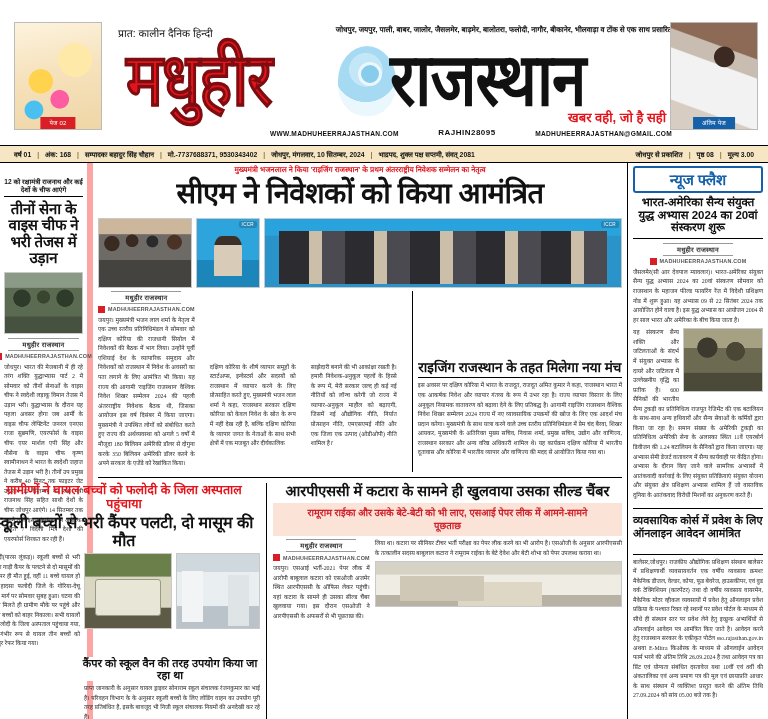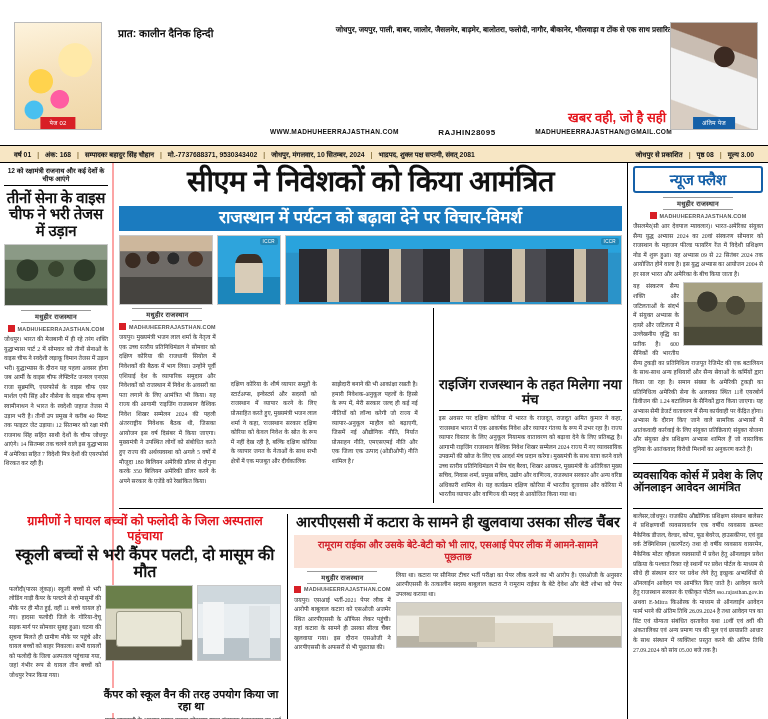--- a/index.html
+++ b/index.html
@@ -22,51 +22,51 @@
       radial-gradient(circle at 70% 35%,#ffe9a8 0 18%,transparent 19%),
       linear-gradient(170deg,#fdf3dd,#f6e2bd 45%,#efd6a6);}
   .mh-photo.right{right:10px;background:
       radial-gradient(circle at 62% 32%,#3c2a22 0 11%,transparent 12%),
       linear-gradient(200deg,#8d6a55 0 26%,#c9bdb2 27% 40%,#f2f2f2 41% 78%,#d8cdc2 79%);}
   .mh-tag{position:absolute;bottom:0;left:50%;transform:translateX(-50%);
       font-size:6px;padding:2px 9px;color:#fff;white-space:nowrap;letter-spacing:.2px;}
   .mh-tag.red{background:#d81f26;}
   .mh-tag.blue{background:#1560a8;}
 
-  .mh-kicker{position:absolute;left:118px;top:26px;font-size:10.5px;font-weight:bold;color:#111;white-space:nowrap;}
+  .mh-kicker{position:absolute;left:118px;top:26px;font-size:10.5px;font-weight:normal;color:#111;white-space:nowrap;}
   .mh-strip{position:absolute;left:305px;top:24px;right:96px;font-size:7.3px;font-weight:bold;color:#111;text-align:right;white-space:nowrap;}
 
   .mh-title{position:absolute;left:110px;top:34px;right:100px;height:78px;}
   .mh-word{position:absolute;top:0;font-size:62px;line-height:78px;font-weight:bold;
       letter-spacing:-1px;white-space:nowrap;transform:scaleY(1.18);transform-origin:top left;}
   .mh-word.w1{left:16px;color:#e4141c;-webkit-text-stroke:1px #7d0d11;}
   .mh-word.w2{left:280px;color:#111;}
   .mh-bar{position:absolute;left:10px;top:30px;width:560px;height:5px;background:#111;z-index:-1;}
   .mh-globe{position:absolute;left:228px;top:12px;width:58px;height:70px;
       background:radial-gradient(circle at 48% 34%,#bfe6f8 0 30%,#9fd7f2 31% 58%,rgba(190,232,250,.35) 59%);
       border-radius:50% 50% 45% 45%;opacity:.92;}
   .mh-globe:after{content:"";position:absolute;left:20px;top:16px;width:18px;height:18px;border-radius:50%;
       border:3px solid #eaf7fe;background:#7ec8ea;}
 
   .mh-slogan{position:absolute;right:102px;top:108px;font-size:13px;font-weight:bold;color:#e4141c;white-space:nowrap;}
-  .mh-contact{position:absolute;left:270px;top:128px;right:96px;display:flex;justify-content:space-between;align-items:flex-start;
+  .mh-contact{position:absolute;left:270px;top:128px;right:96px;display:flex;justify-content:space-between;align-items:flex-end;
       font-size:6.6px;font-weight:bold;letter-spacing:.3px;color:#111;}
   .mh-contact .reg{font-size:8px;letter-spacing:.5px;}
 
   
   .infobar{height:17px;background:#f7e6c4;border-bottom:1px solid #000;display:flex;align-items:center;
       font-size:6.8px;font-weight:bold;color:#111;padding:0 8px;box-sizing:border-box;}
   .infobar .seg{padding:0 6px;white-space:nowrap;}
   .infobar .div{color:#8a7440;}
   .infobar .spacer{flex:1;}
 
   
   .body-grid{position:relative;height:556px;display:flex;box-sizing:border-box;}
   .col{box-sizing:border-box;}
-  .col-left{width:114px;border-right:2px solid #fca5a5;padding:3px 4px 0;}
+  .col-left{width:93px;border-right:6px solid #fca5a5;padding:14px 4px 0;}
   .col-mid{flex:1;padding:3px 5px 0;border-right:1px solid #000;}
   .col-right{width:140px;padding:3px 5px 0;}
 
   
   .hl-red{color:#e4141c;font-weight:bold;text-align:center;line-height:1.18;}
   .hl-black{color:#111;font-weight:bold;text-align:center;line-height:1.1;}
   .hl-blueband{background:#1b7bbf;color:#fff;font-weight:bold;text-align:center;line-height:1.2;}
   .hl-sub-pink{background:#fbe3d8;color:#d0202a;font-weight:bold;text-align:center;line-height:1.3;}
 
   .credit{display:flex;flex-direction:column;align-items:center;margin:4px 0 3px;}
@@ -128,20 +128,26 @@
 
   <div class="masthead">
 
     <div class="mh-photo left">
       <span class="mh-tag red">पेज 02</span>
     </div>
 
     <div class="mh-kicker">प्रात: कालीन दैनिक हिन्दी</div>
     <div class="mh-strip">जोधपुर, जयपुर, पाली, बाबर, जालोर, जैसलमेर, बाड़मेर, बालोतरा, फलोदी, नागौर, बीकानेर, भीलवाड़ा व टोंक से एक साथ प्रसारित</div>
 
+    <div class="mh-title">
+      <div class="mh-bar"></div>
+      <div class="mh-word w1">मधुहीर</div>
+      <div class="mh-globe"></div>
+      <div class="mh-word w2">राजस्थान</div>
+    </div>
 
     <div class="mh-slogan">खबर वही, जो है सही</div>
 
     <div class="mh-contact">
       <span>WWW.MADHUHEERRAJASTHAN.COM</span>
       <span class="reg">RAJHIN28095</span>
       <span>MADHUHEERRAJASTHAN@GMAIL.COM</span>
     </div>
 
     <div class="mh-photo right">
@@ -184,22 +190,22 @@
         </span>
       </div>
 
       <div class="bodytext">
         <p>जोधपुर। भारत की मेजबानी में ही रहे तरंग शक्ति युद्धाभ्यास पार्ट 2 में सोमवार को तीनों सेनाओं के वाइस चीफ ने स्वदेशी लड़ाकू विमान तेजस में उड़ान भरी। युद्धाभ्यास के दौरान यह पहला अवसर होगा जब आर्मी के वाइस चीफ लेफ्टिनेंट जनरल एनएस राजा सुब्रमणि, एयरफोर्स के वाइस चीफ एयर मार्शल एपी सिंह और नौसेना के वाइस चीफ कृष्ण स्वामीनाथन ने भारत के स्वदेशी जहाज तेजस में उड़ान भरी है। तीनों उप प्रमुख ने करीब 40 मिनट तक फाइटर जेट उड़ाया। 12 सितम्बर को रक्षा मंत्री राजनाथ सिंह सहित साथी देशों के चीफ जोधपुर आएंगे। 14 सितम्बर तक चलने वाले इस युद्धाभ्यास में अमेरिका सहित 7 विदेशी मित्र देशों की एयरफोर्स शिरकत कर रही हैं।</p>
       </div>
     </div>
 
     <div class="col col-mid">
 
+      <div class="hl-red" style="font-size:7.4px;padding:0 0 3px;">मुख्यमंत्री भजनलाल ने किया 'राइजिंग राजस्थान' के प्रथम अंतरराष्ट्रीय निवेशक सम्मेलन का नेतृत्व</div>
       <div class="hl-black" style="font-size:29px;letter-spacing:-.5px;margin-bottom:8px;">सीएम ने निवेशकों को किया आमंत्रित</div>
-      <div class="hl-blueband" style="font-size:17px;padding:2px 0 3px;">राजस्थान में पर्यटन को बढ़ावा देने पर विचार-विमर्श</div>
 
       <div style="display:flex;gap:4px;margin:4px 0 3px;">
         <div class="ph ph-group" style="flex:0 0 92px;height:68px;"></div>
         <div class="ph ph-podium" style="flex:0 0 62px;height:68px;">
           <span class="logo-chip">ICCR</span>
         </div>
         <div class="ph ph-stage" style="flex:1;height:68px;">
           <span class="logo-chip">ICCR</span>
         </div>
       </div>
@@ -299,20 +305,21 @@
         </div>
       </div>
     </div>
 
     <div class="col col-right">
 
       <div style="border:2px solid #1560a8;border-radius:3px;text-align:center;padding:1px 0 2px;margin-bottom:3px;">
         <span style="font-size:15px;font-weight:bold;color:#1560a8;font-family:Liberation Serif, serif;">न्यूज फ्लैश</span>
       </div>
 
+      <div class="hl-black" style="font-size:11.5px;border-bottom:1px solid #000;padding-bottom:4px;">भारत-अमेरिका सैन्य संयुक्त युद्ध अभ्यास 2024 का 20वां संस्करण शुरू</div>
 
       <div class="credit">
         <span class="name">मधुहीर राजस्थान</span>
         <span class="siteline">
           <span class="sq"></span>
           <span class="url">MADHUHEERRAJASTHAN.COM</span>
         </span>
       </div>
 
       <div class="bodytext">

